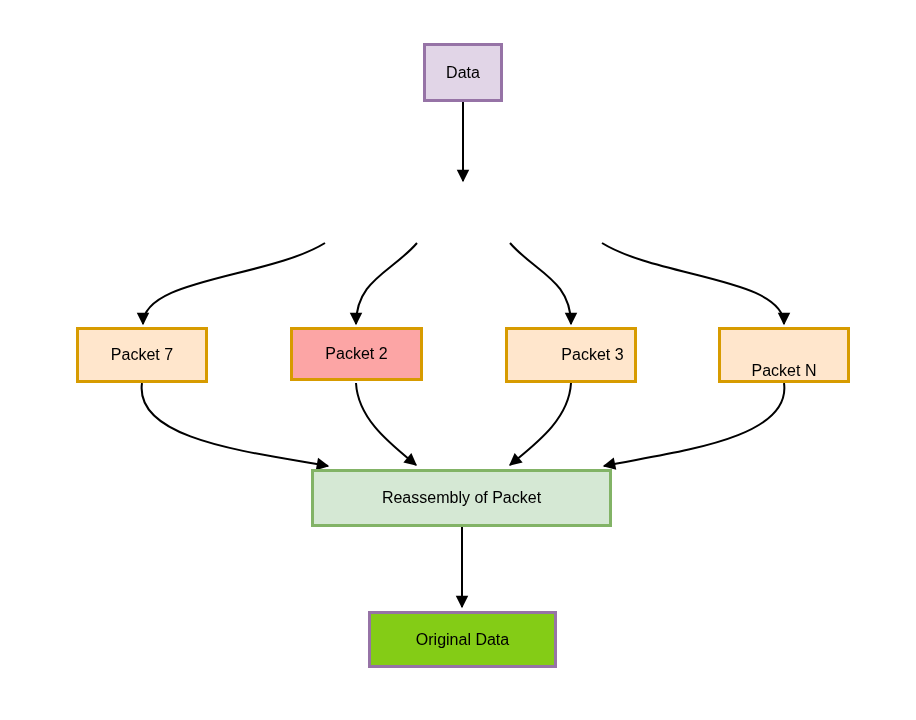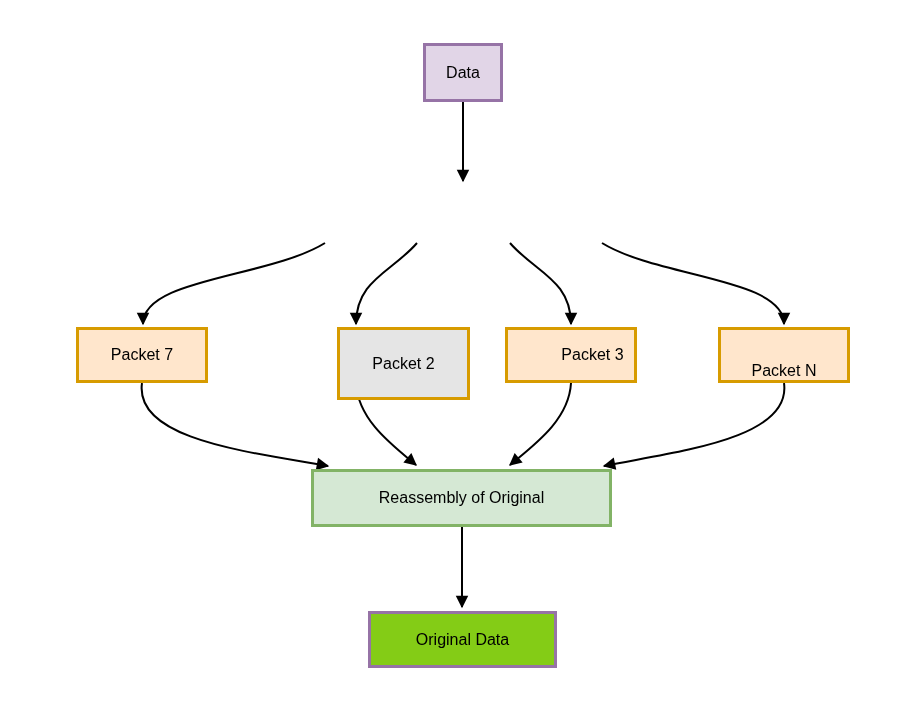--- a/index.html
+++ b/index.html
@@ -65,28 +65,28 @@
       <path d="M784,383 C792,440 672,452 604,466" class="edge" marker-end="url(#arrowhead)" style="stroke: rgb(0, 0, 0);"></path>
       <path d="M462,527 L462,607" class="edge" marker-end="url(#arrowhead)" style="stroke: rgb(0, 0, 0);"></path>
     </svg>
 
 <div class="node" style="left: 423px; top: 43px; width: 80px; height: 59px; background: rgb(225, 213, 231); border-color: rgb(150, 115, 166);">
       <span>Data</span>
     </div>
     <div class="node" style="left: 76px; top: 327px; width: 132px; height: 56px; background: rgb(255, 230, 204); border-color: rgb(215, 155, 0);">
       <span>Packet 7</span>
     </div>
-    <div class="node" style="left: 290px; top: 327px; width: 133px; height: 73px; background: #e5e5e5; border-color: rgb(215, 155, 0); margin-left: 47px;">
+    <div class="node" style="left: 290px; top: 327px; width: 133px; height: 54px; background: #fca5a5; border-color: rgb(215, 155, 0);">
       <span>Packet 2</span>
     </div>
     <div class="node" style="left: 505px; top: 327px; width: 132px; height: 56px; background: rgb(255, 230, 204); border-color: rgb(215, 155, 0); padding-left: 43px;">
       <span>Packet 3</span>
     </div>
     <div class="node" style="left: 718px; top: 327px; width: 132px; height: 56px; background: rgb(255, 230, 204); border-color: rgb(215, 155, 0); align-items: flex-end;">
       <span>Packet N</span>
     </div>
     <div class="node" style="left: 311px; top: 469px; width: 301px; height: 58px; background: rgb(213, 232, 212); border-color: rgb(130, 179, 102);">
-      <span>Reassembly of Original</span>
+      <span>Reassembly of Packet</span>
     </div>
     <div class="node" style="left: 368px; top: 611px; width: 189px; height: 57px; background: #84cc16; border-color: rgb(150, 115, 166);">
       <span>Original Data</span>
     </div>
   </div>
 
 </body></html>

